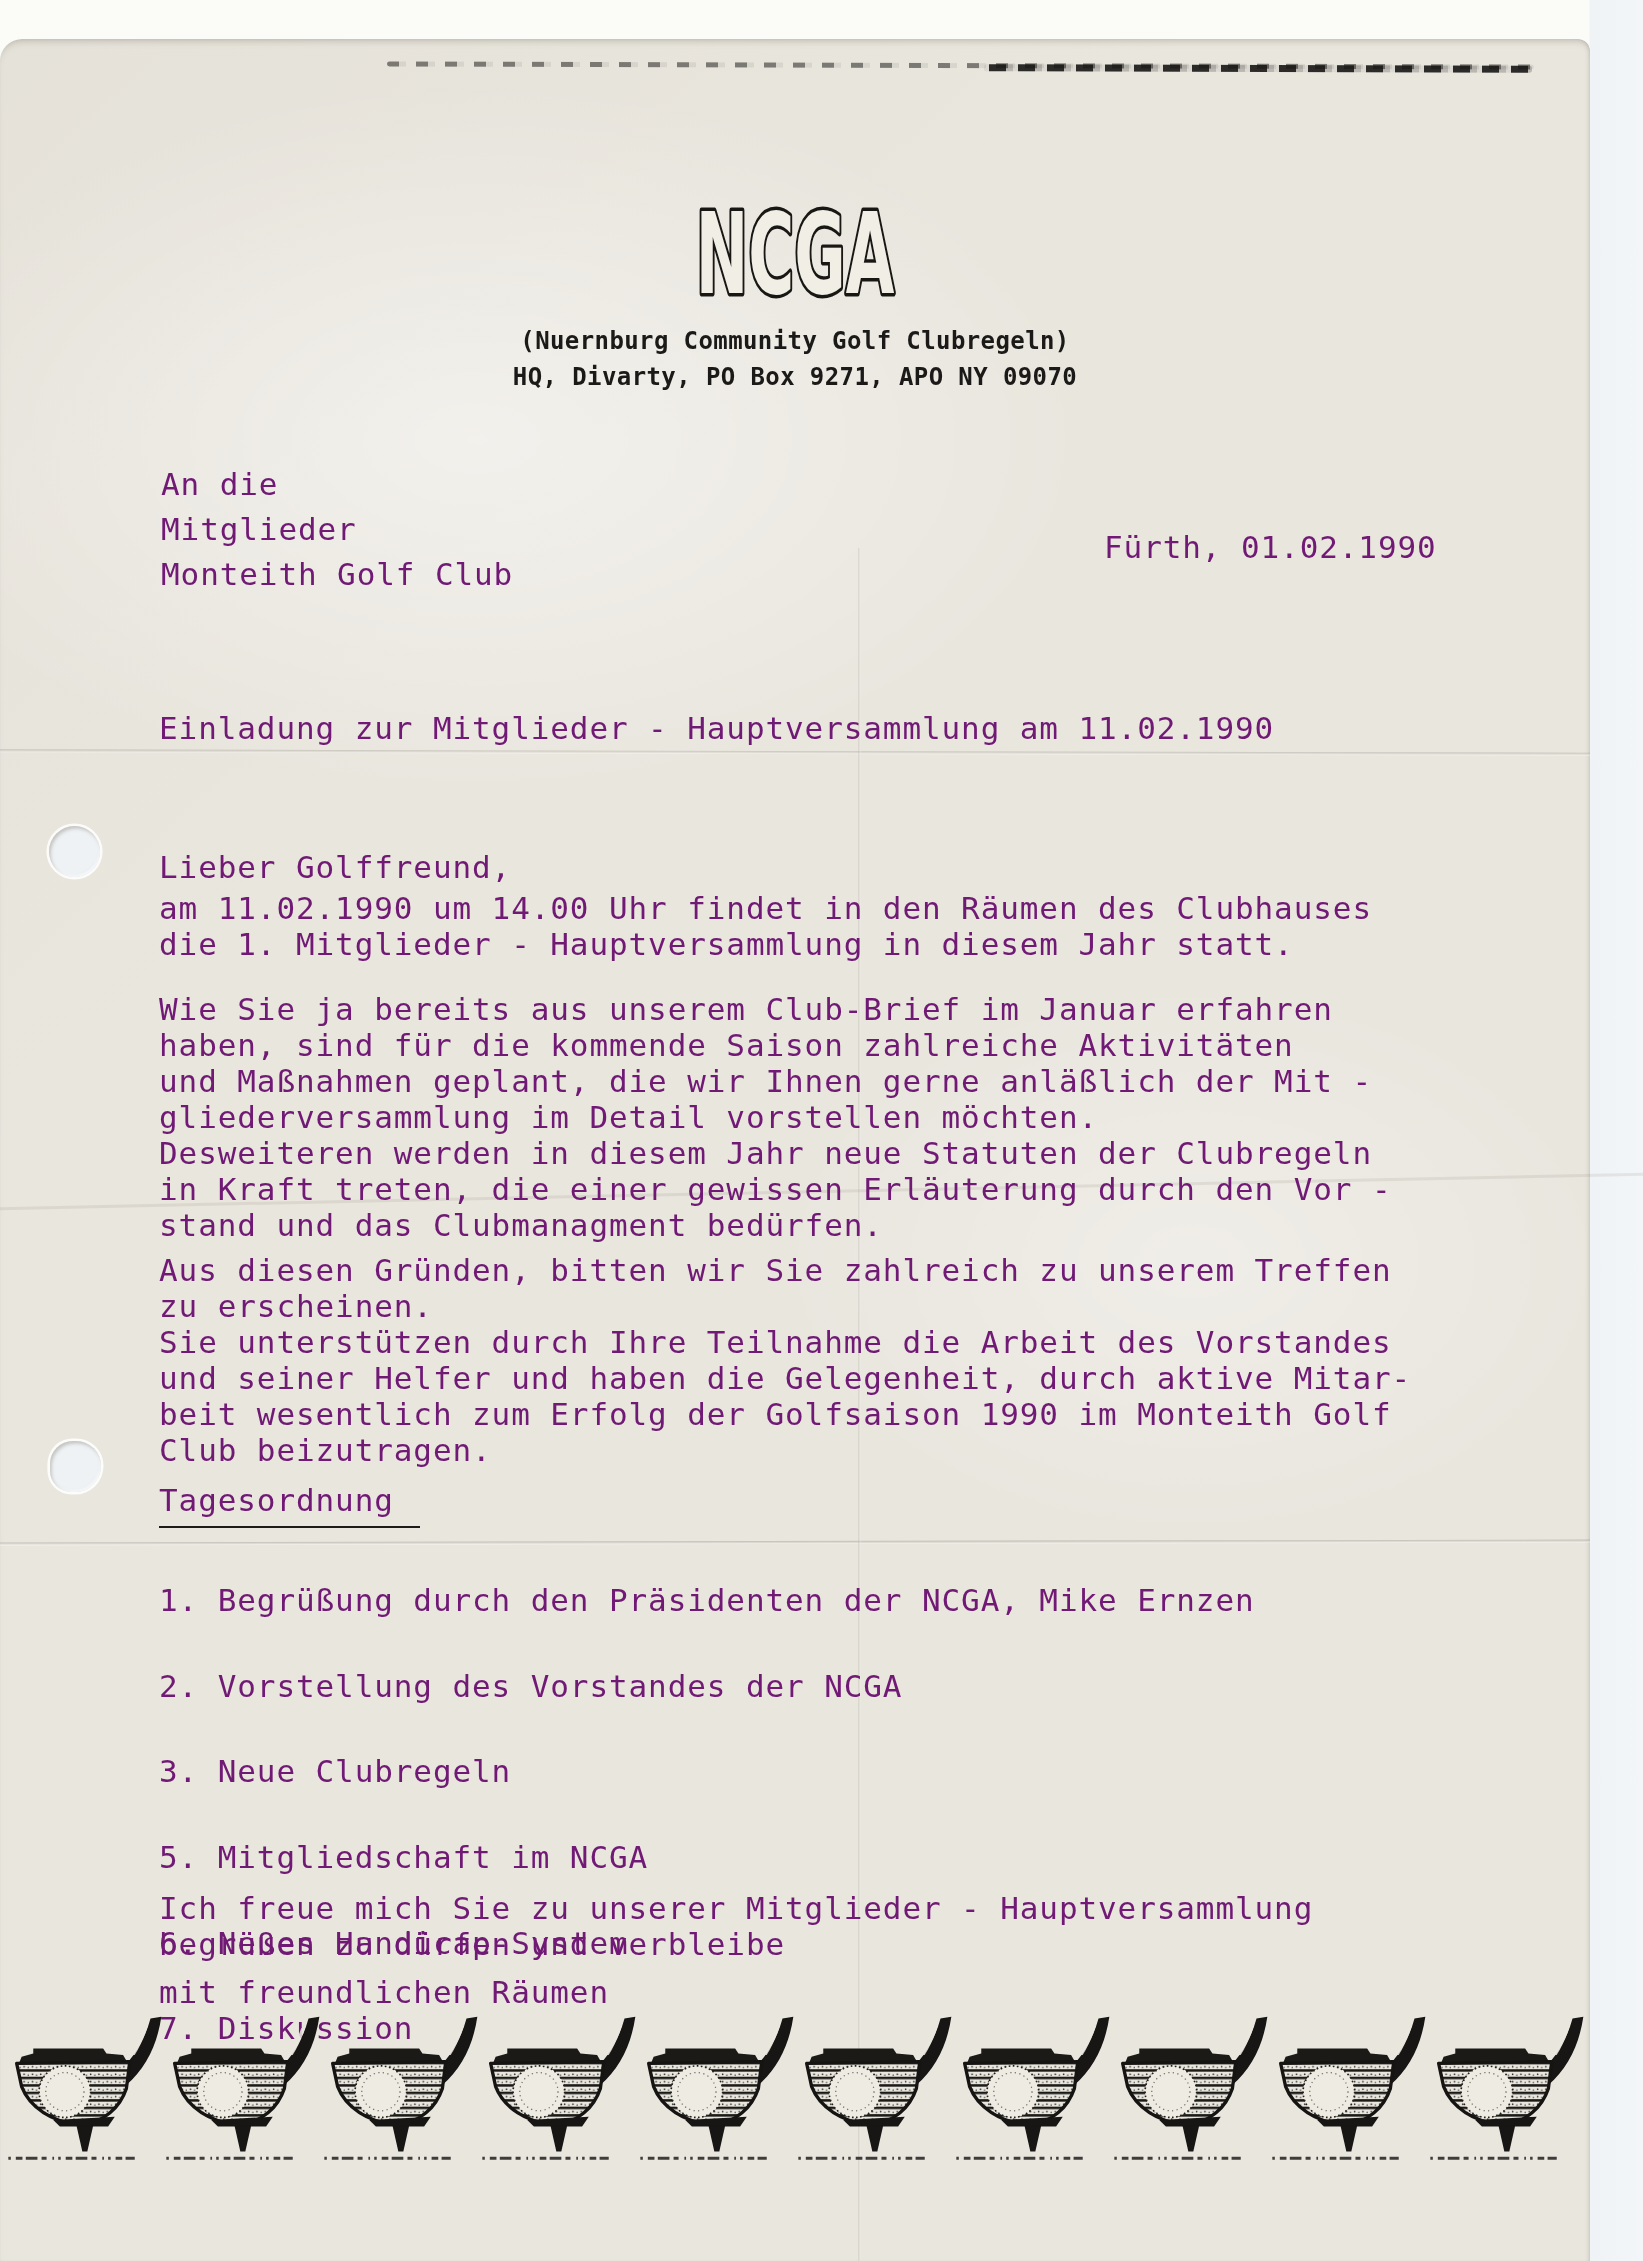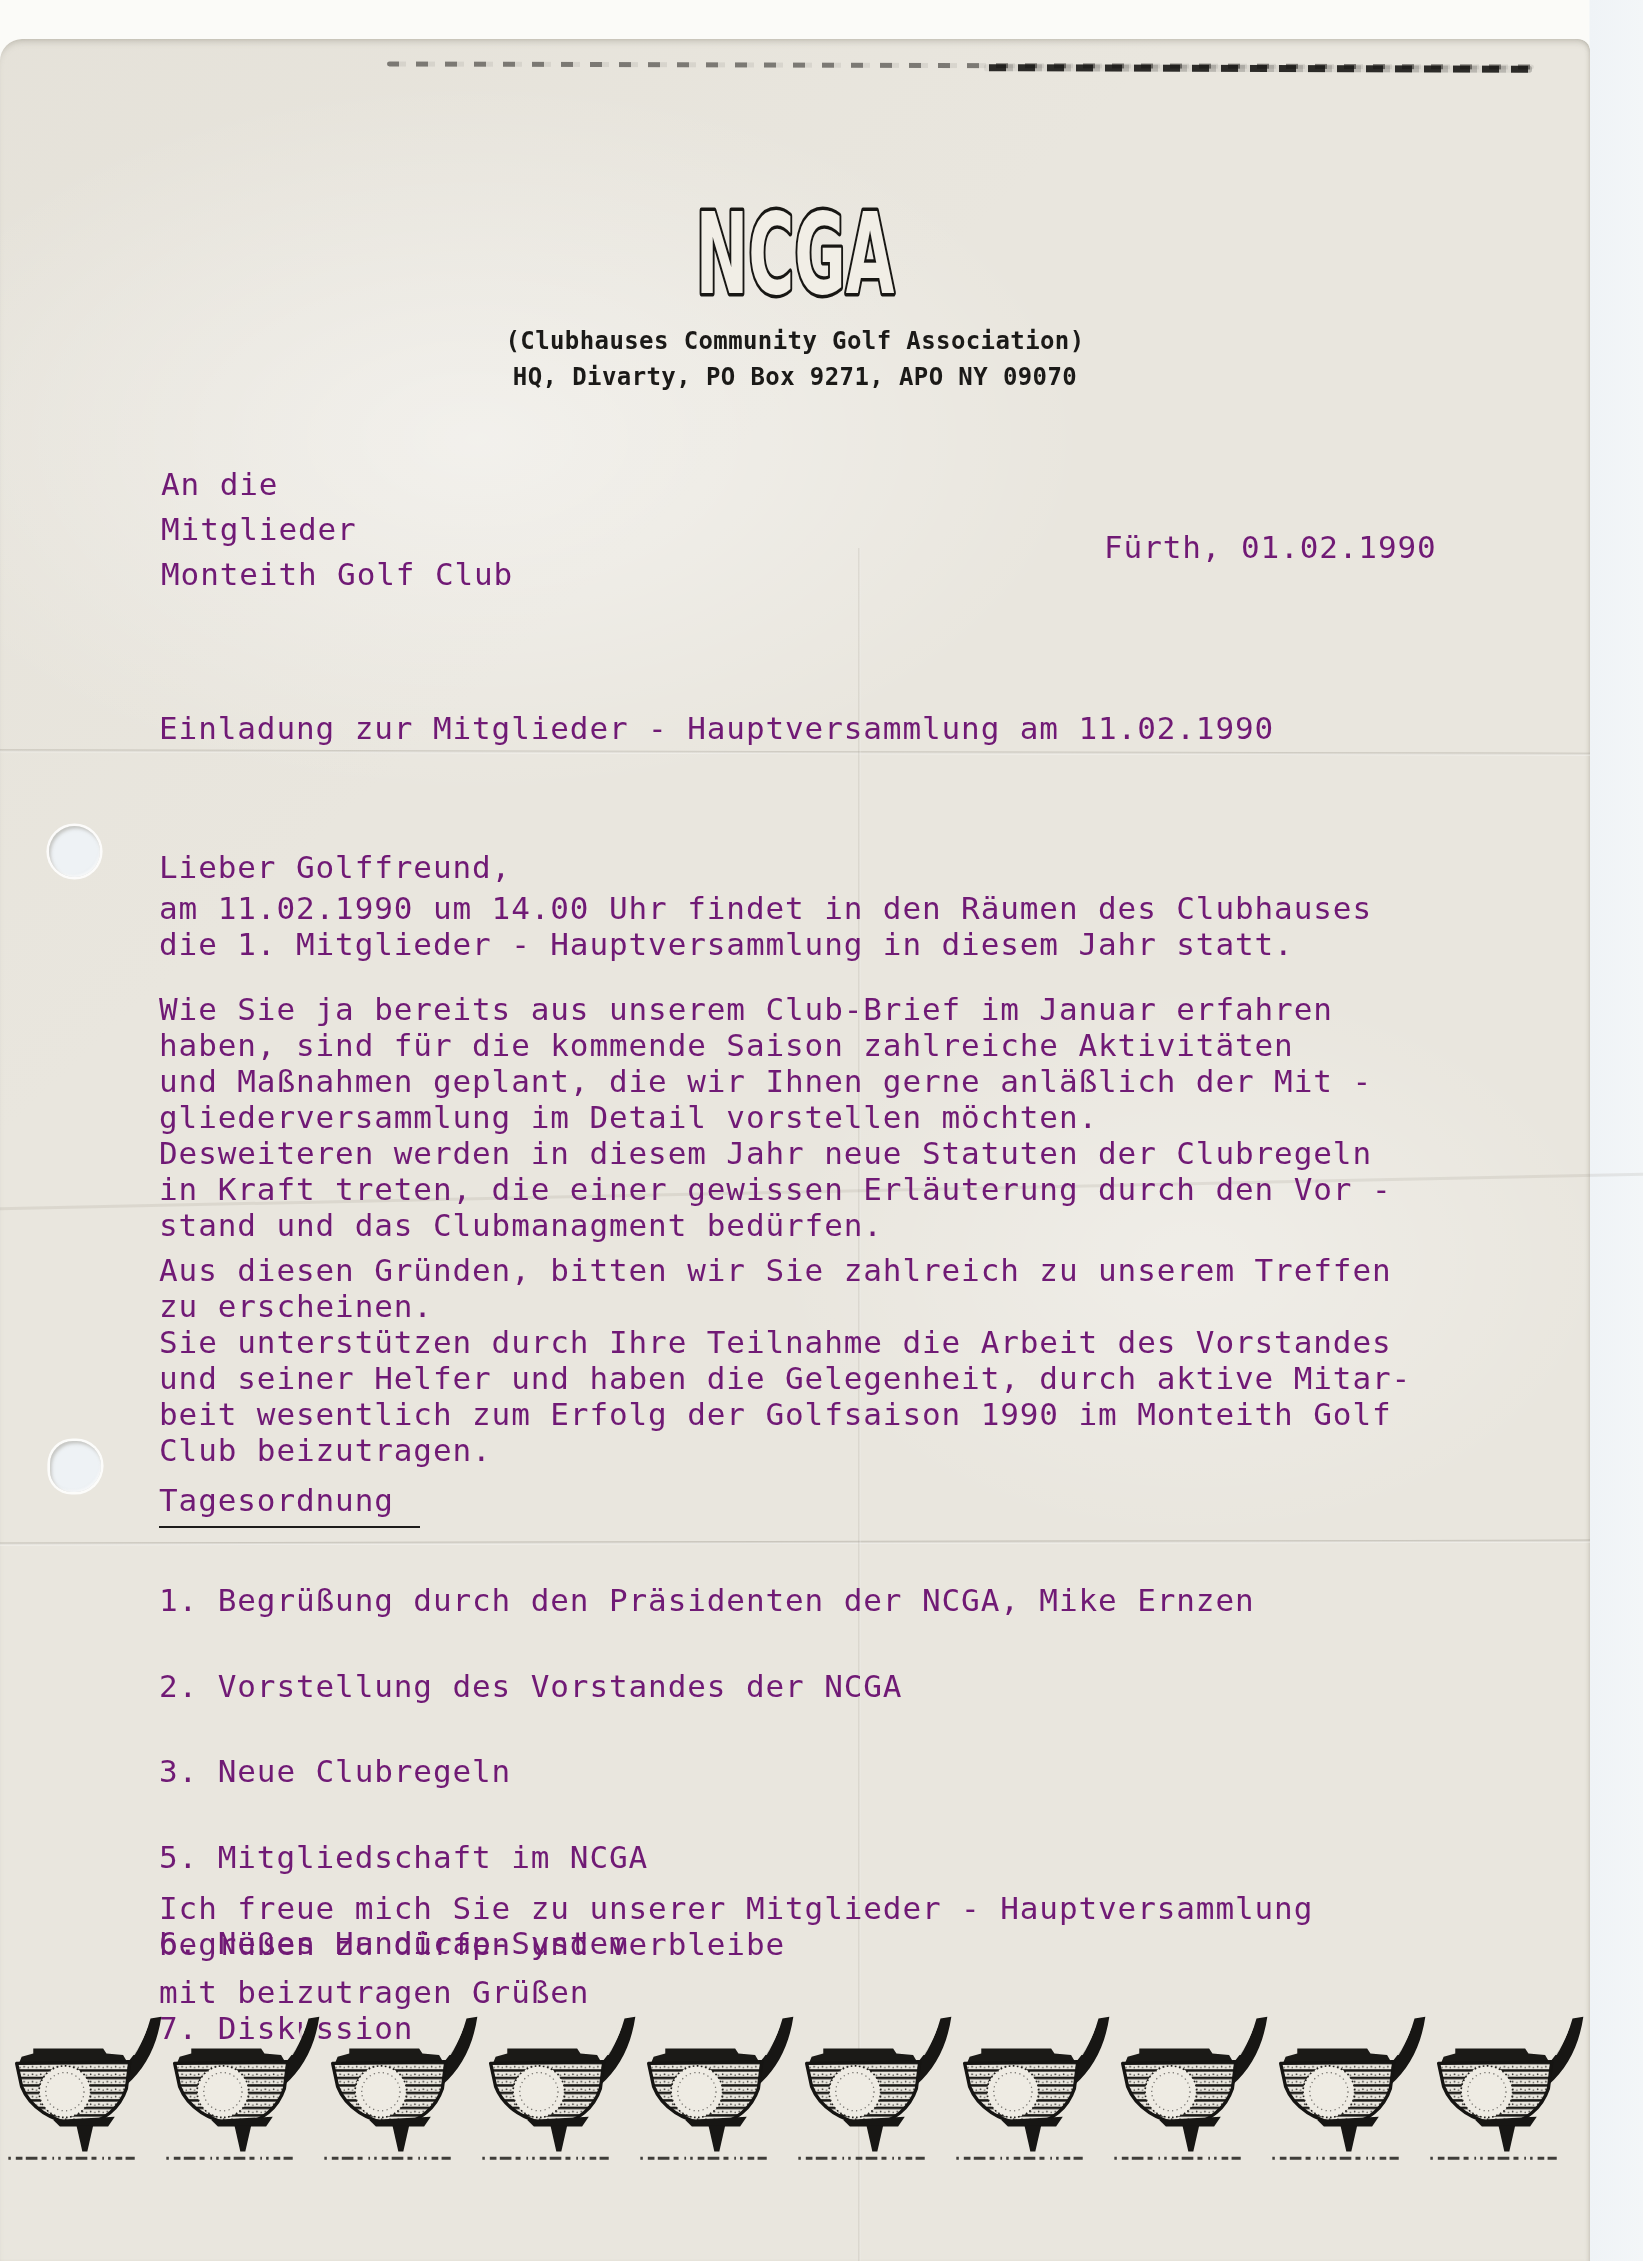--- a/index.html
+++ b/index.html
@@ -86,21 +86,21 @@
 <div class="crease-h c2"></div>
 <div class="crease-v"></div>
 <div class="crease-d"></div>
 <div class="hole h1"></div>
 <div class="hole h2"></div>
 
 <svg class="letterhead-logo" viewBox="0 0 1858 156">
   <text x="929" y="128" text-anchor="middle" font-family="DejaVu Sans, sans-serif" font-weight="bold" font-size="132" textLength="232" lengthAdjust="spacingAndGlyphs" fill="#f1eee6" stroke="#181714" stroke-width="8" stroke-linejoin="round" paint-order="stroke">NCGA</text>
 </svg>
 
-<div class="lh-line lh-org">(Clubhauses Community Golf Association)</div>
+<div class="lh-line lh-org">(Nuernburg Community Golf Clubregeln)</div>
 <div class="lh-line lh-addr">HQ, Divarty, PO Box 9271, APO NY 09070</div>
 
 <div class="txt recipient"><div>An die</div><div>Mitglieder</div><div>Monteith Golf Club</div></div>
 
 <div class="txt dateline">Fürth, 01.02.1990</div>
 
 <div class="txt subject">Einladung zur Mitglieder - Hauptversammlung am 11.02.1990</div>
 
 <div class="txt salutation">Lieber Golffreund,</div>
 
@@ -126,21 +126,21 @@
   <div class="agenda-item">1. Begrüßung durch den Präsidenten der NCGA, Mike Ernzen</div>
   <div class="agenda-item">2. Vorstellung des Vorstandes der NCGA</div>
   <div class="agenda-item">3. Neue Clubregeln</div>
   <div class="agenda-item">5. Mitgliedschaft im NCGA</div>
   <div class="agenda-item">6. Neues Handicap-System</div>
   <div class="agenda-item">7. Diskussion</div>
 </div>
 
 <div class="txt closing-para">Ich freue mich Sie zu unserer Mitglieder - Hauptversammlung
 begrüßen zu dürfen und verbleibe</div>
-<div class="txt signoff">mit beizutragen Grüßen</div>
+<div class="txt signoff">mit freundlichen Räumen</div>
 
 <div class="golf-row">
   <svg viewBox="0 0 190 200">
     <defs>
       <pattern id="hatchH" width="10" height="9" patternUnits="userSpaceOnUse">
         <rect width="10" height="9" fill="#e9e6de"></rect>
         <rect y="0" width="10" height="3" fill="#1b1a17"></rect>
         <circle cx="3" cy="6" r="1" fill="#1b1a17"></circle>
         <circle cx="8" cy="7" r="0.8" fill="#1b1a17"></circle>
       </pattern>

